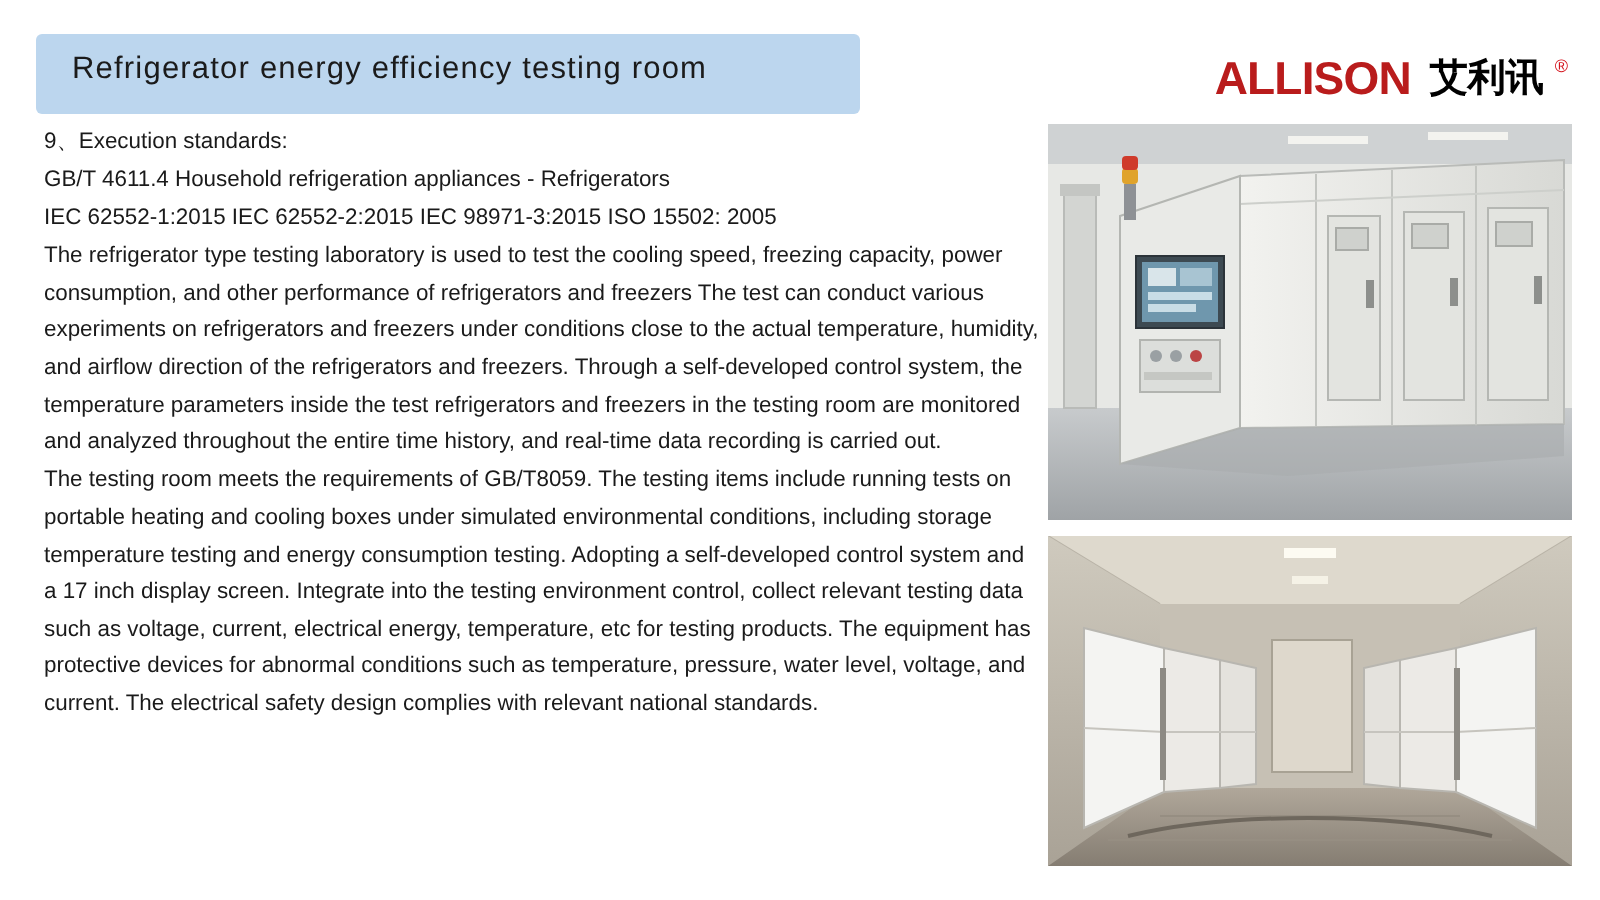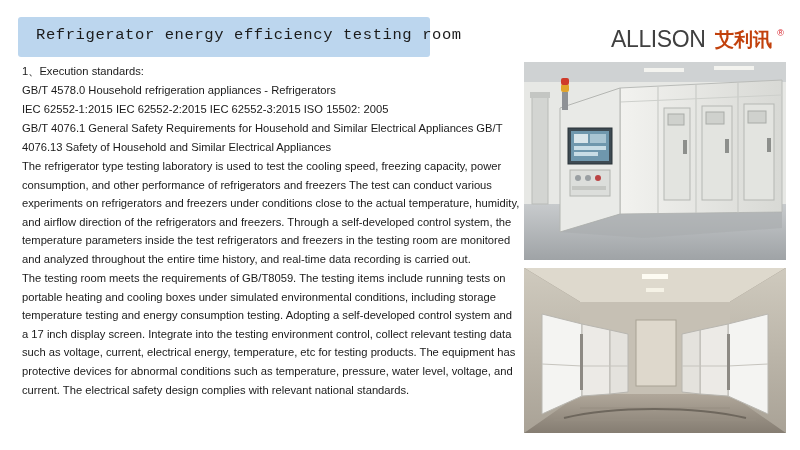--- a/index.html
+++ b/index.html
@@ -28,51 +28,51 @@
     width: 412px;
     height: 40px;
     background: #bcd6ee;
     border-radius: 3px;
   }
   .title-text {
     position: absolute;
     left: 36px;
     top: 26px;
     width: 400px;
-    font-family: Liberation Mono, monospace;
+    font-family: Liberation Sans, sans-serif;
     font-size: 15.5px;
     letter-spacing: 0.6px;
     color: #1b1b1b;
     white-space: nowrap;
   }
 
   
   .logo-wrap {
     position: absolute;
     right: 16px;
     top: 28px;
     text-align: right;
     line-height: 1;
     white-space: nowrap;
   }
   .logo-en {
     display: inline-block;
     font-family: "Liberation Sans", sans-serif;
-    font-weight: normal;
+    font-weight: bold;
     font-size: 23px;
     letter-spacing: -0.4px;
-    color: #404040;
+    color: #b91c1c;
     vertical-align: middle;
   }
   .logo-cn {
     display: inline-block;
     font-family: "DejaVu Sans", sans-serif;
     font-weight: bold;
     font-size: 19px;
-    color: #c2410c;
+    color: #000000;
     margin-left: 5px;
     vertical-align: middle;
   }
   .logo-reg {
     display: inline-block;
     font-size: 9px;
     color: #d4121c;
     vertical-align: top;
     margin-left: 1px;
     margin-top: 1px;
@@ -125,24 +125,23 @@
   <div class="title-banner"></div>
   <div class="title-text">Refrigerator energy efficiency testing room</div>
 
   <div class="logo-wrap">
     <span class="logo-en">ALLISON</span>
     <span class="logo-cn">艾利讯</span>
     <span class="logo-reg">®</span>
   </div>
 
   <div class="body-text">
-    <p class="sect-head">1、Execution standards:</p>
-    <p>GB/T 4578.0 Household refrigeration appliances - Refrigerators</p>
-    <p>IEC 62552-1:2015   IEC 62552-2:2015   IEC 62552-3:2015  ISO    15502: 2005</p>
-    <p>GB/T 4076.1 General Safety Requirements for Household and Similar Electrical Appliances GB/T 4076.13 Safety of Household and Similar Electrical Appliances</p>
+    <p class="sect-head">9、Execution standards:</p>
+    <p>GB/T 4611.4 Household refrigeration appliances - Refrigerators</p>
+    <p>IEC 62552-1:2015   IEC 62552-2:2015   IEC 98971-3:2015  ISO    15502: 2005</p>
     <p>The refrigerator type testing laboratory is used to test the cooling speed, freezing capacity, power consumption, and other performance of refrigerators and freezers The test can conduct various experiments on refrigerators and freezers under conditions close to the actual temperature, humidity, and airflow direction of the refrigerators and freezers. Through a self-developed control system, the temperature parameters inside the test refrigerators and freezers in the testing room are monitored and analyzed throughout the entire time history, and real-time data recording is carried out.</p>
     <p>The testing room meets the requirements of GB/T8059. The testing items include running tests on portable heating and cooling boxes under simulated environmental conditions, including storage temperature testing and energy consumption testing. Adopting a self-developed control system and a 17 inch display screen. Integrate into the testing environment control, collect relevant testing data such as voltage, current, electrical energy, temperature, etc for testing products. The equipment has protective devices for abnormal conditions such as temperature, pressure, water level, voltage, and current. The electrical safety design complies with relevant national standards.</p>
   </div>
 
   <div class="photo photo-top">
     <svg width="262" height="198" viewBox="0 0 262 198" xmlns="http://www.w3.org/2000/svg">
       <defs>
         <linearGradient id="floorg" x1="0" y1="0" x2="0" y2="1">
           <stop offset="0" stop-color="#c9ccce"></stop>
           <stop offset="1" stop-color="#9fa3a6"></stop>

